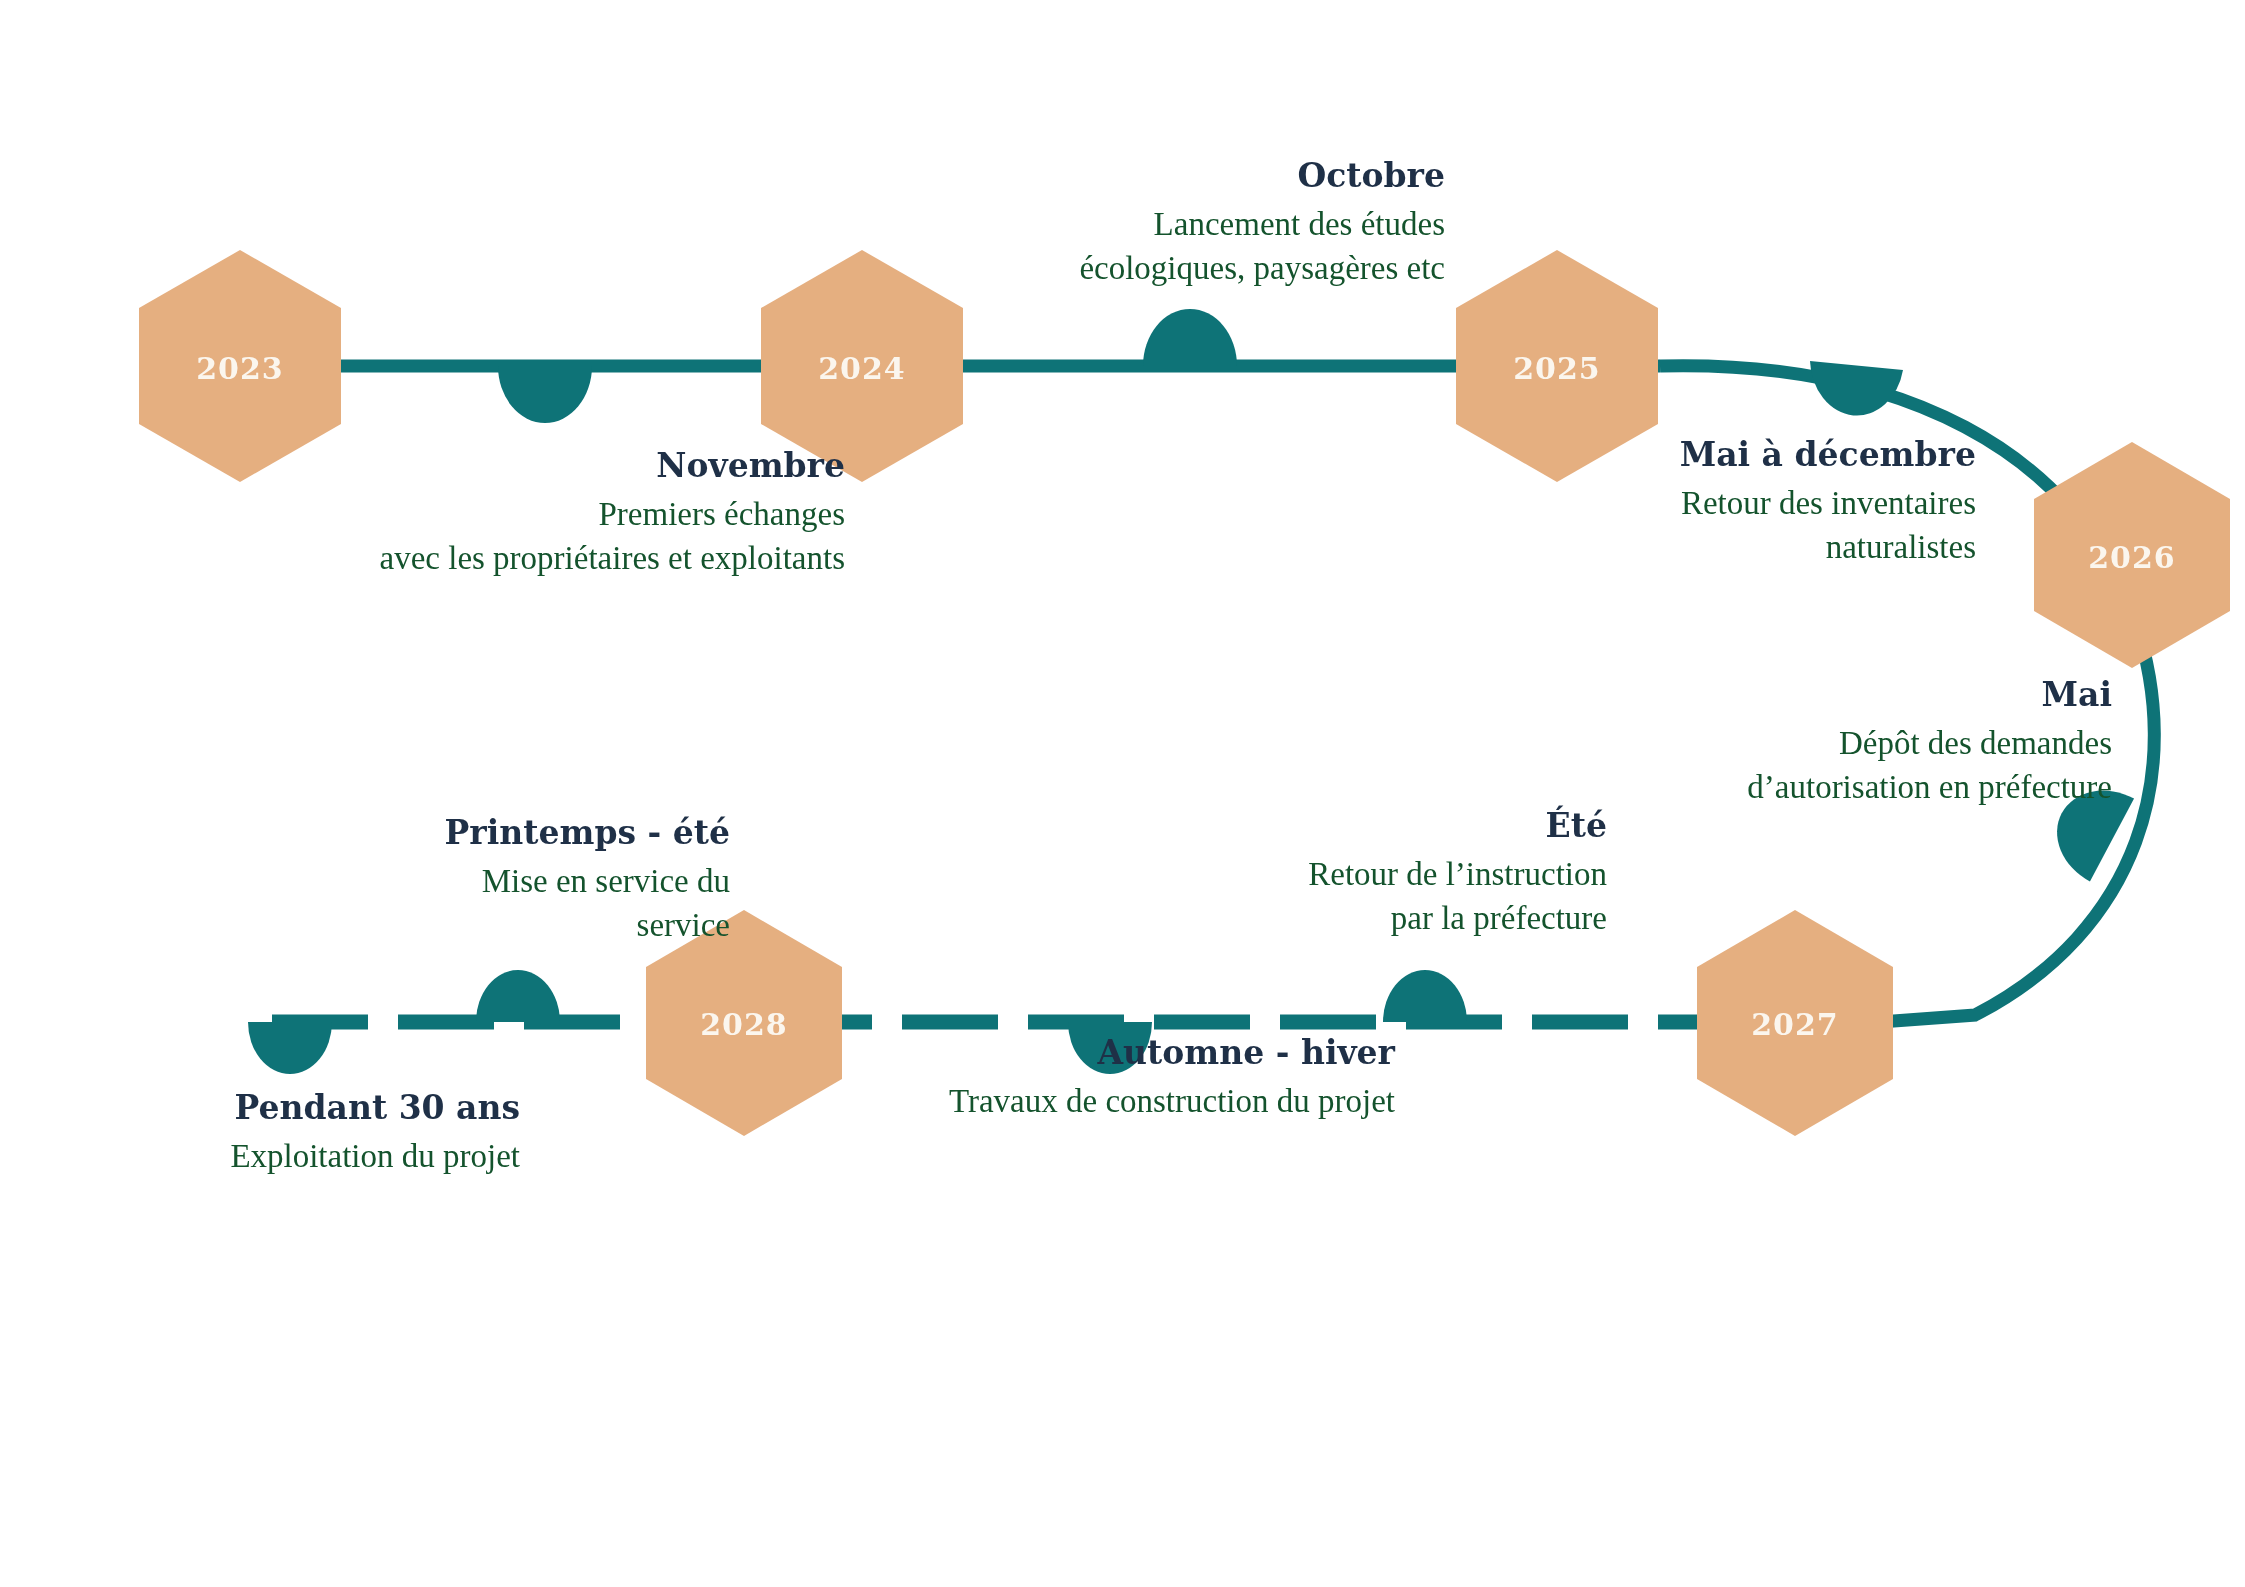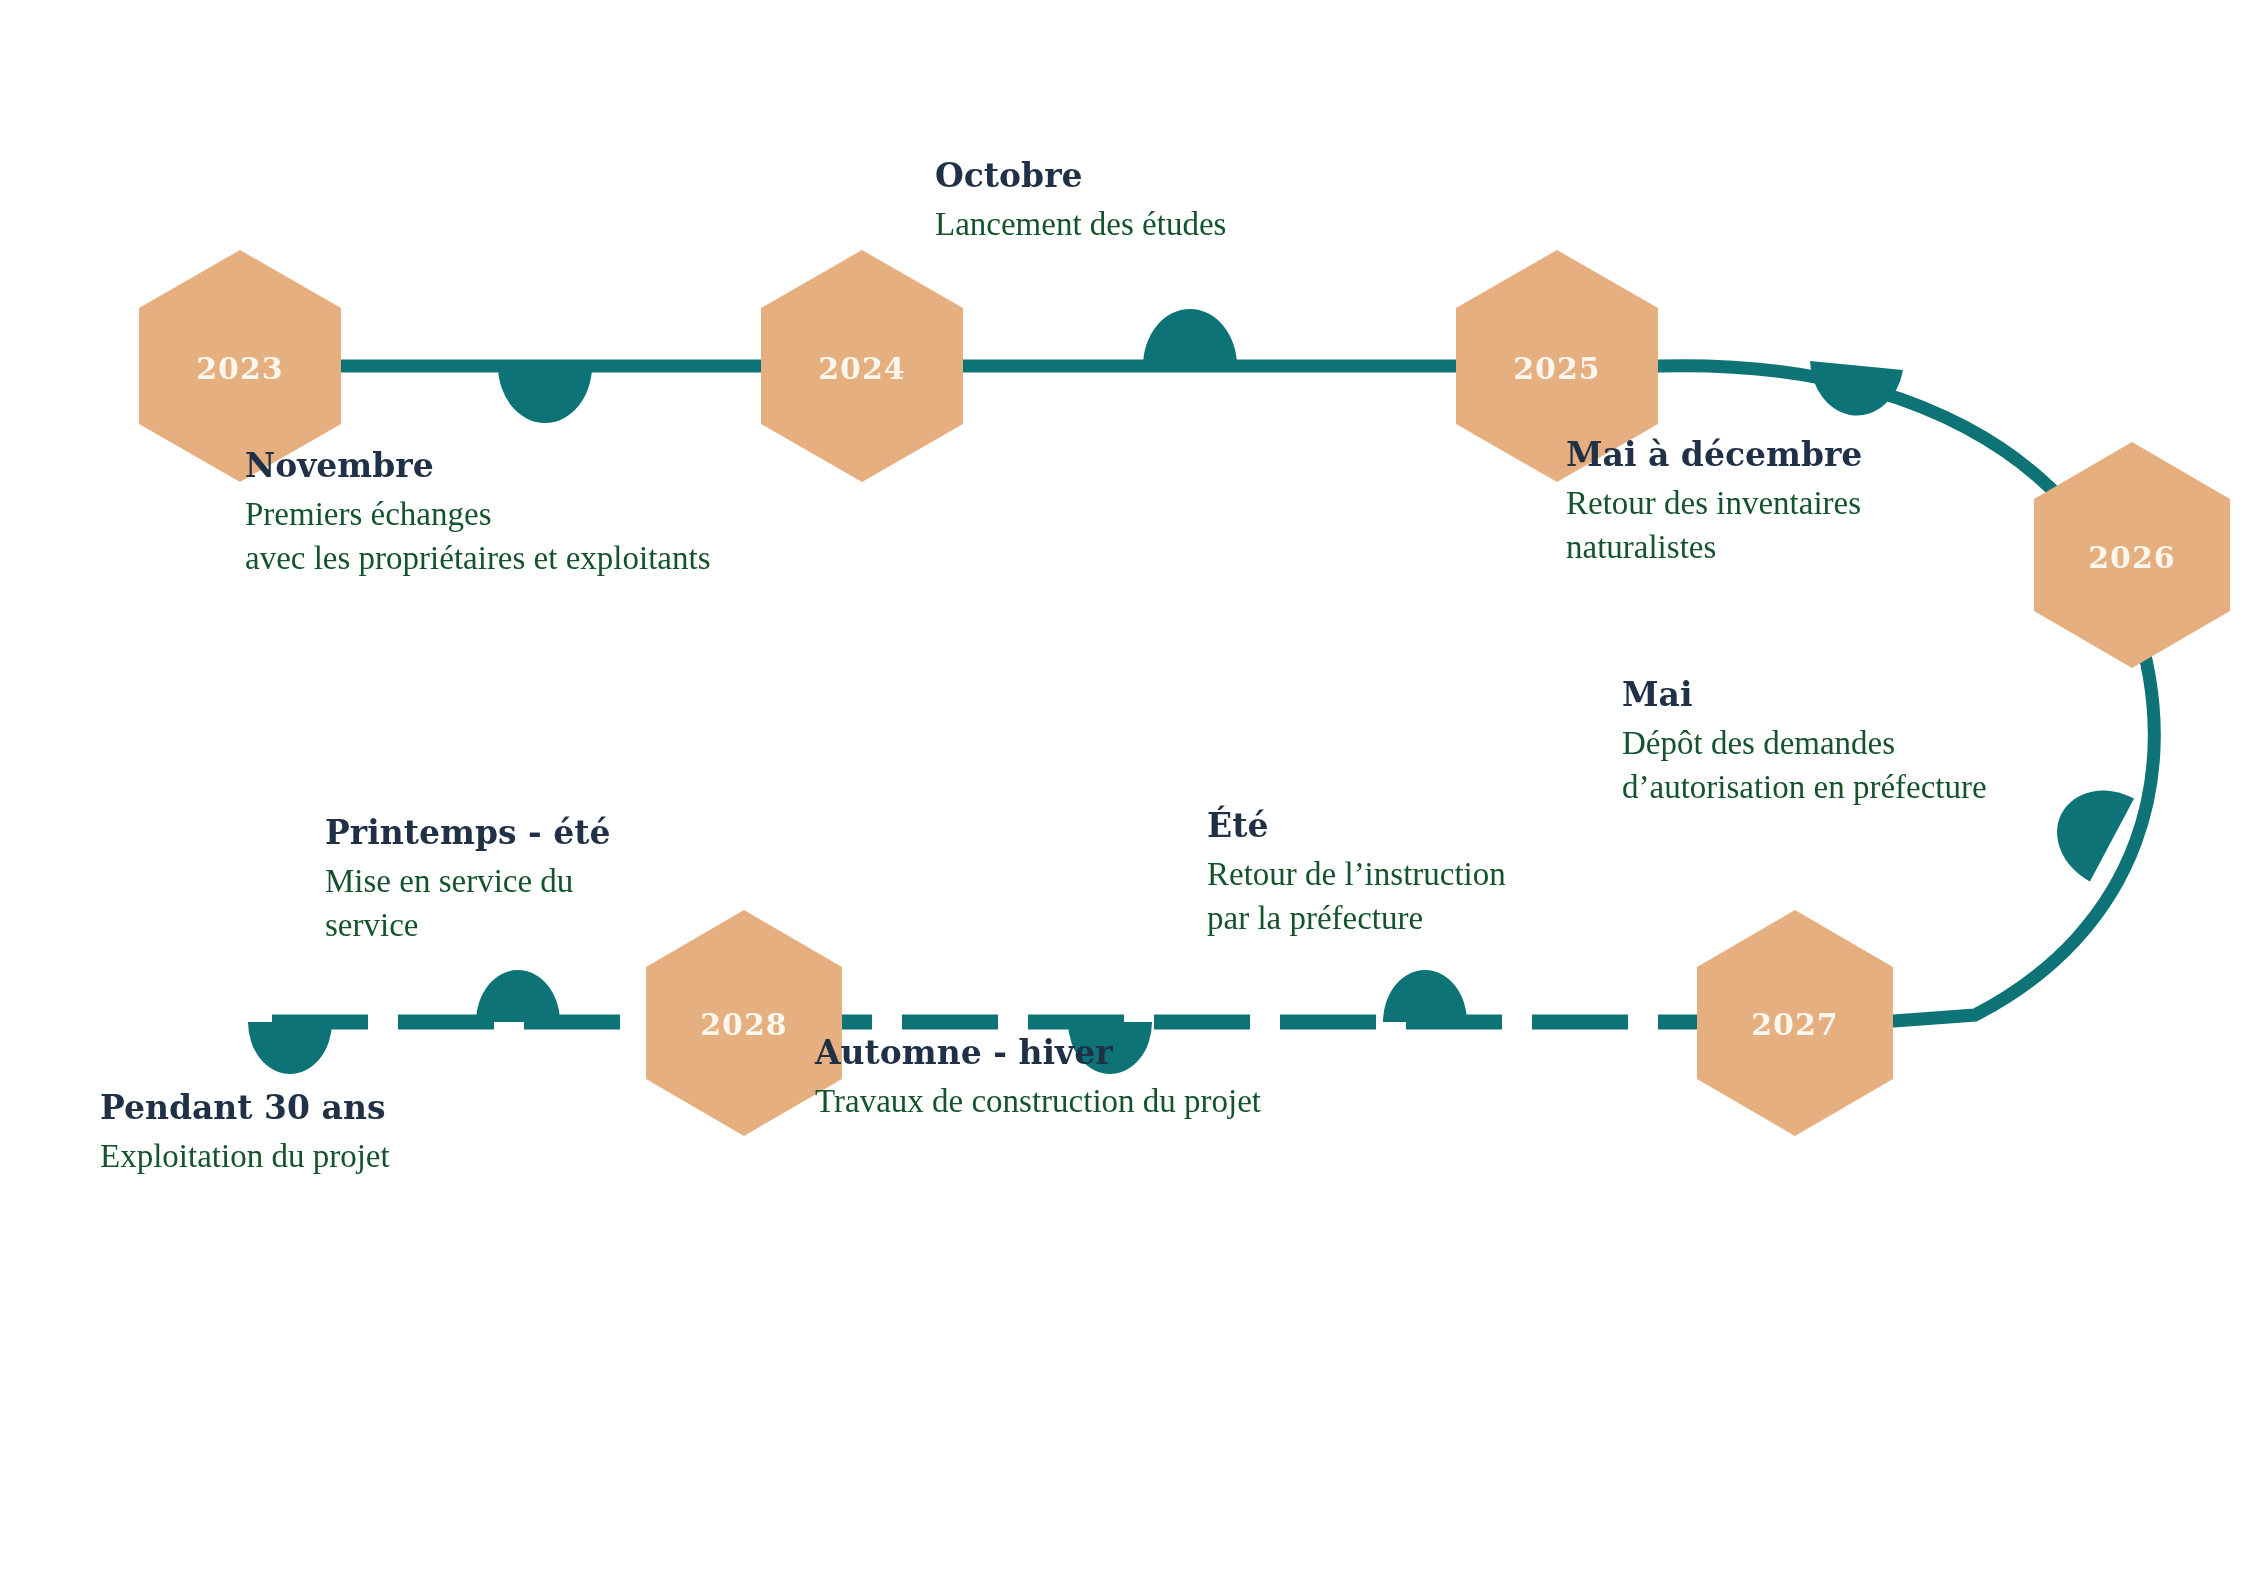--- a/index.html
+++ b/index.html
@@ -7,21 +7,21 @@
     width:2245px;height:1587px;position:relative;overflow:hidden;
     font-family:"Liberation Serif","DejaVu Serif",serif;
   }
   #stage{position:absolute;inset:0;}
   svg.layer{position:absolute;left:0;top:0;width:2245px;height:1587px;overflow:visible;}
   .hex-label{
     fill:#FBF6EE;font-family:"DejaVu Serif","Liberation Serif",serif;
     font-weight:bold;font-size:30px;letter-spacing:1px;text-anchor:middle;
     dominant-baseline:middle;
   }
-  .note{position:absolute;text-align:left;color:#1F3047;}
+  .note{position:absolute;text-align:right;color:#1F3047;}
   .note .title{
     font-family:"DejaVu Serif","Liberation Serif",serif;
     font-weight:bold;font-size:33px;line-height:1.30;white-space:nowrap;
     color:#1F3047;
   }
   .note .body{
     font-family:"Liberation Serif","DejaVu Serif",serif;
     font-weight:400;font-size:33px;line-height:1.34;color:#14532d;
     margin-top:4px;
   }
@@ -89,20 +89,21 @@
     <g>
       <polygon points="744,910 842,967 842,1079 744,1136 646,1079 646,967" fill="#E5AF80"></polygon>
       <text class="hex-label" x="744" y="1027">2028</text>
     </g>
   </svg>
 
   <div class="note" style="left:935px; top:155px; width:510px;">
     <div class="title">Octobre</div>
     <div class="body">
       <div>Lancement des études</div>
+      <div>écologiques, paysagères etc</div>
     </div>
   </div>
 
   <div class="note" style="left:245px; top:445px; width:600px;">
     <div class="title">Novembre</div>
     <div class="body">
       <div>Premiers échanges</div>
       <div>avec les propriétaires et exploitants</div>
     </div>
   </div>

